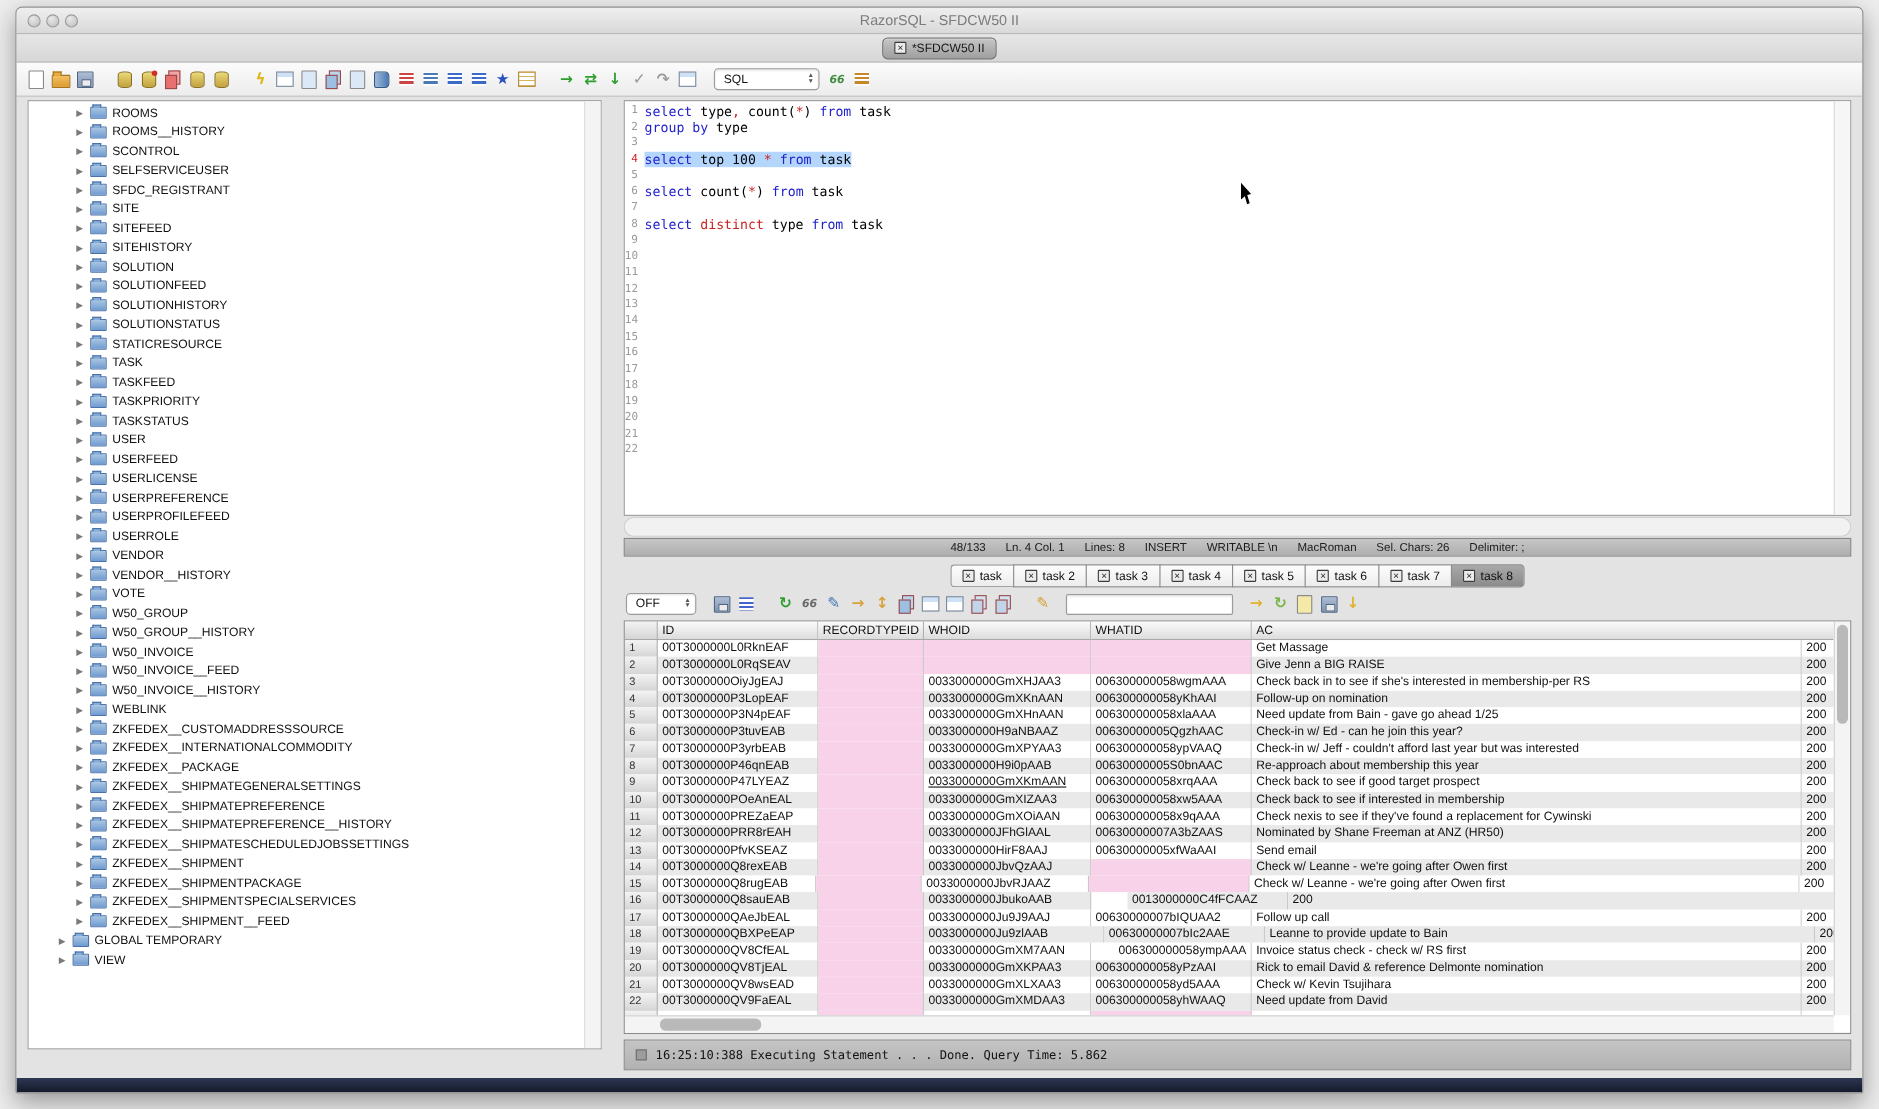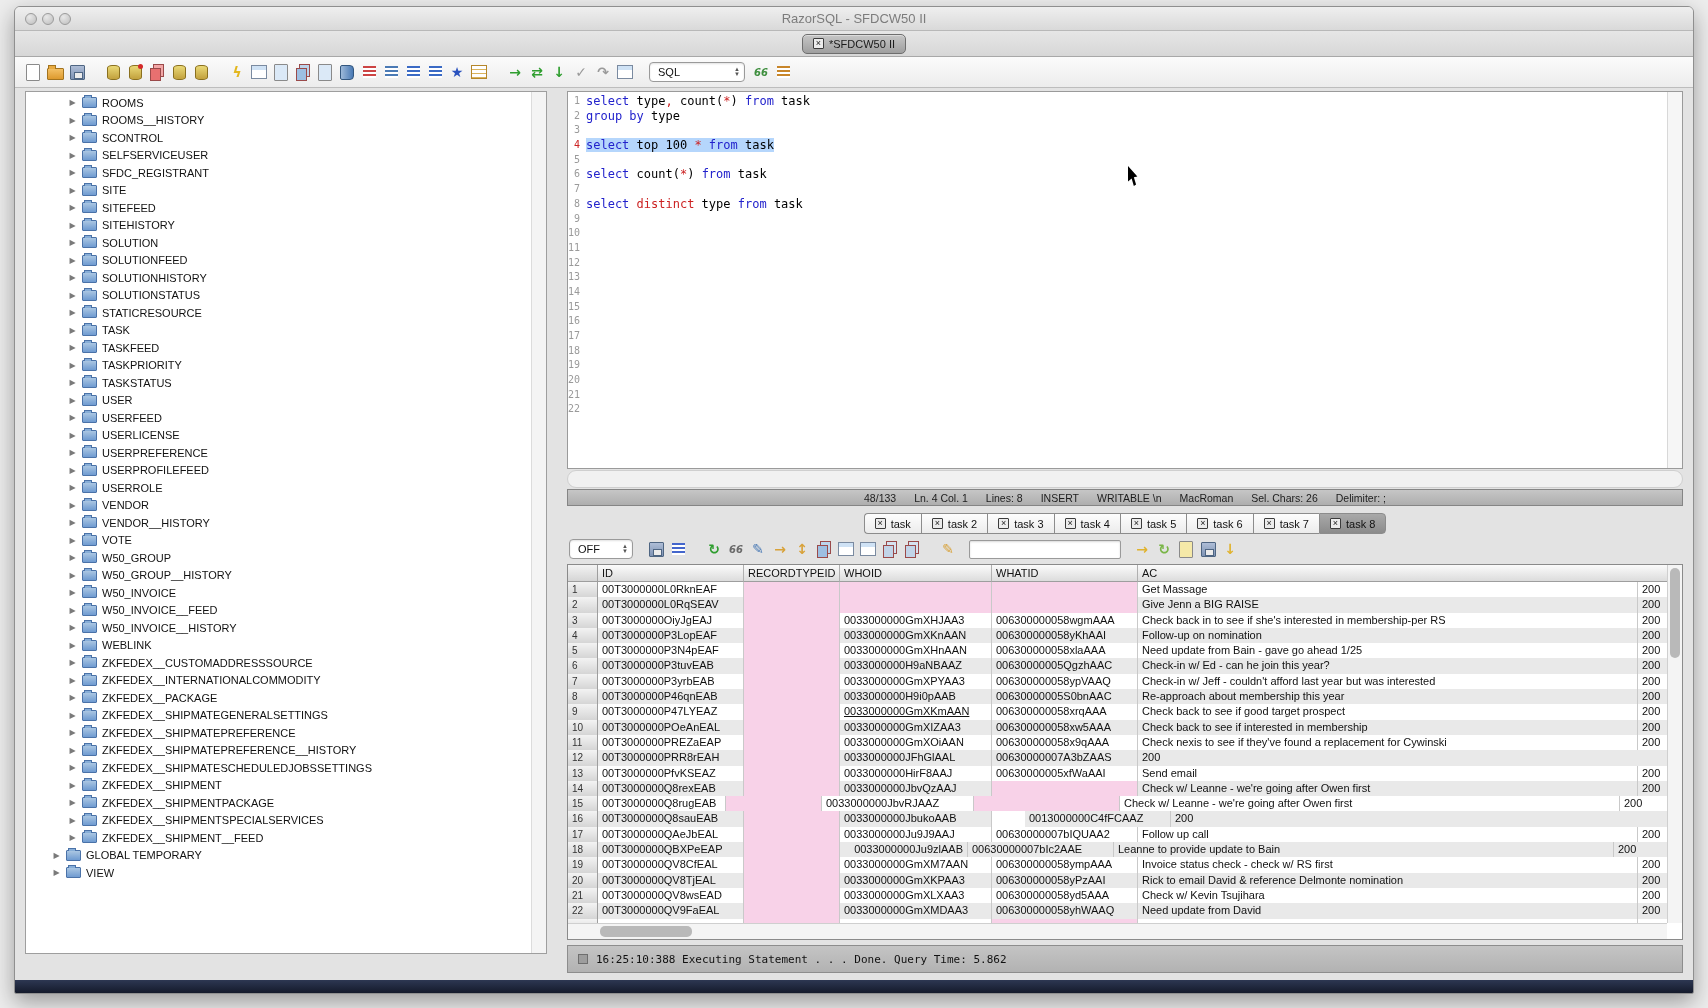--- a/index.html
+++ b/index.html
@@ -646,20 +646,21 @@
               <div class="gc" style="width: 146px;">006300000058x9qAAA</div>
               <div class="gc" style="width: 500px;">Check nexis to see if they've found a replacement for Cywinski</div>
               <div class="gc last">200</div>
             </div>
             <div class="gr even">
               <div class="gc rn" style="width: 30px;">12</div>
               <div class="gc" style="width: 146px;">00T3000000PRR8rEAH</div>
               <div class="gc pink" style="width: 96px;"></div>
               <div class="gc" style="width: 152px;">0033000000JFhGlAAL</div>
               <div class="gc" style="width: 146px;">00630000007A3bZAAS</div>
+              <div class="gc" style="width: 500px;">Nominated by Shane Freeman at ANZ (HR50)</div>
               <div class="gc last">200</div>
             </div>
             <div class="gr odd">
               <div class="gc rn" style="width: 30px;">13</div>
               <div class="gc" style="width: 146px;">00T3000000PfvKSEAZ</div>
               <div class="gc pink" style="width: 96px;"></div>
               <div class="gc" style="width: 152px;">0033000000HirF8AAJ</div>
               <div class="gc" style="width: 146px;">00630000005xfWaAAI</div>
               <div class="gc" style="width: 500px;">Send email</div>
               <div class="gc last">200</div>
@@ -668,21 +669,21 @@
               <div class="gc rn" style="width: 30px;">14</div>
               <div class="gc" style="width: 146px;">00T3000000Q8rexEAB</div>
               <div class="gc pink" style="width: 96px;"></div>
               <div class="gc" style="width: 152px;">0033000000JbvQzAAJ</div>
               <div class="gc pink" style="width: 146px;"></div>
               <div class="gc" style="width: 500px;">Check w/ Leanne - we're going after Owen first</div>
               <div class="gc last">200</div>
             </div>
             <div class="gr odd">
               <div class="gc rn" style="width: 30px;">15</div>
-              <div class="gc" style="width: 128px;">00T3000000Q8rugEAB</div>
+              <div class="gc" style="width: 144px;">00T3000000Q8rugEAB</div>
               <div class="gc pink" style="width: 96px;"></div>
               <div class="gc" style="width: 152px;">0033000000JbvRJAAZ</div>
               <div class="gc pink" style="width: 146px;"></div>
               <div class="gc" style="width: 500px;">Check w/ Leanne - we're going after Owen first</div>
               <div class="gc last">200</div>
             </div>
             <div class="gr even">
               <div class="gc rn" style="width: 30px;">16</div>
               <div class="gc" style="width: 146px;">00T3000000Q8sauEAB</div>
               <div class="gc pink" style="width: 96px;"></div>
@@ -696,31 +697,31 @@
               <div class="gc pink" style="width: 96px;"></div>
               <div class="gc" style="width: 152px;">0033000000Ju9J9AAJ</div>
               <div class="gc" style="width: 146px;">00630000007bIQUAA2</div>
               <div class="gc" style="width: 500px;">Follow up call</div>
               <div class="gc last">200</div>
             </div>
             <div class="gr even">
               <div class="gc rn" style="width: 30px;">18</div>
               <div class="gc" style="width: 146px;">00T3000000QBXPeEAP</div>
               <div class="gc pink" style="width: 96px;"></div>
-              <div class="gc" style="width: 128px; text-align: right;">0033000000Ju9zlAAB</div>
+              <div class="gc" style="width: 164px;">0033000000Ju9zlAAB</div>
               <div class="gc" style="width: 146px;">00630000007bIc2AAE</div>
               <div class="gc" style="width: 500px;">Leanne to provide update to Bain</div>
               <div class="gc last">200</div>
             </div>
             <div class="gr odd">
               <div class="gc rn" style="width: 30px;">19</div>
               <div class="gc" style="width: 146px;">00T3000000QV8CfEAL</div>
               <div class="gc pink" style="width: 96px;"></div>
               <div class="gc" style="width: 152px;">0033000000GmXM7AAN</div>
-              <div class="gc" style="width: 146px;">006300000058ympAAA</div>
+              <div class="gc" style="width: 146px; text-align: right;">006300000058ympAAA</div>
               <div class="gc" style="width: 500px;">Invoice status check - check w/ RS first</div>
               <div class="gc last">200</div>
             </div>
             <div class="gr even">
               <div class="gc rn" style="width: 30px;">20</div>
               <div class="gc" style="width: 146px;">00T3000000QV8TjEAL</div>
               <div class="gc pink" style="width: 96px;"></div>
               <div class="gc" style="width: 152px;">0033000000GmXKPAA3</div>
               <div class="gc" style="width: 146px;">006300000058yPzAAI</div>
               <div class="gc" style="width: 500px;">Rick to email David &amp; reference Delmonte nomination</div>

